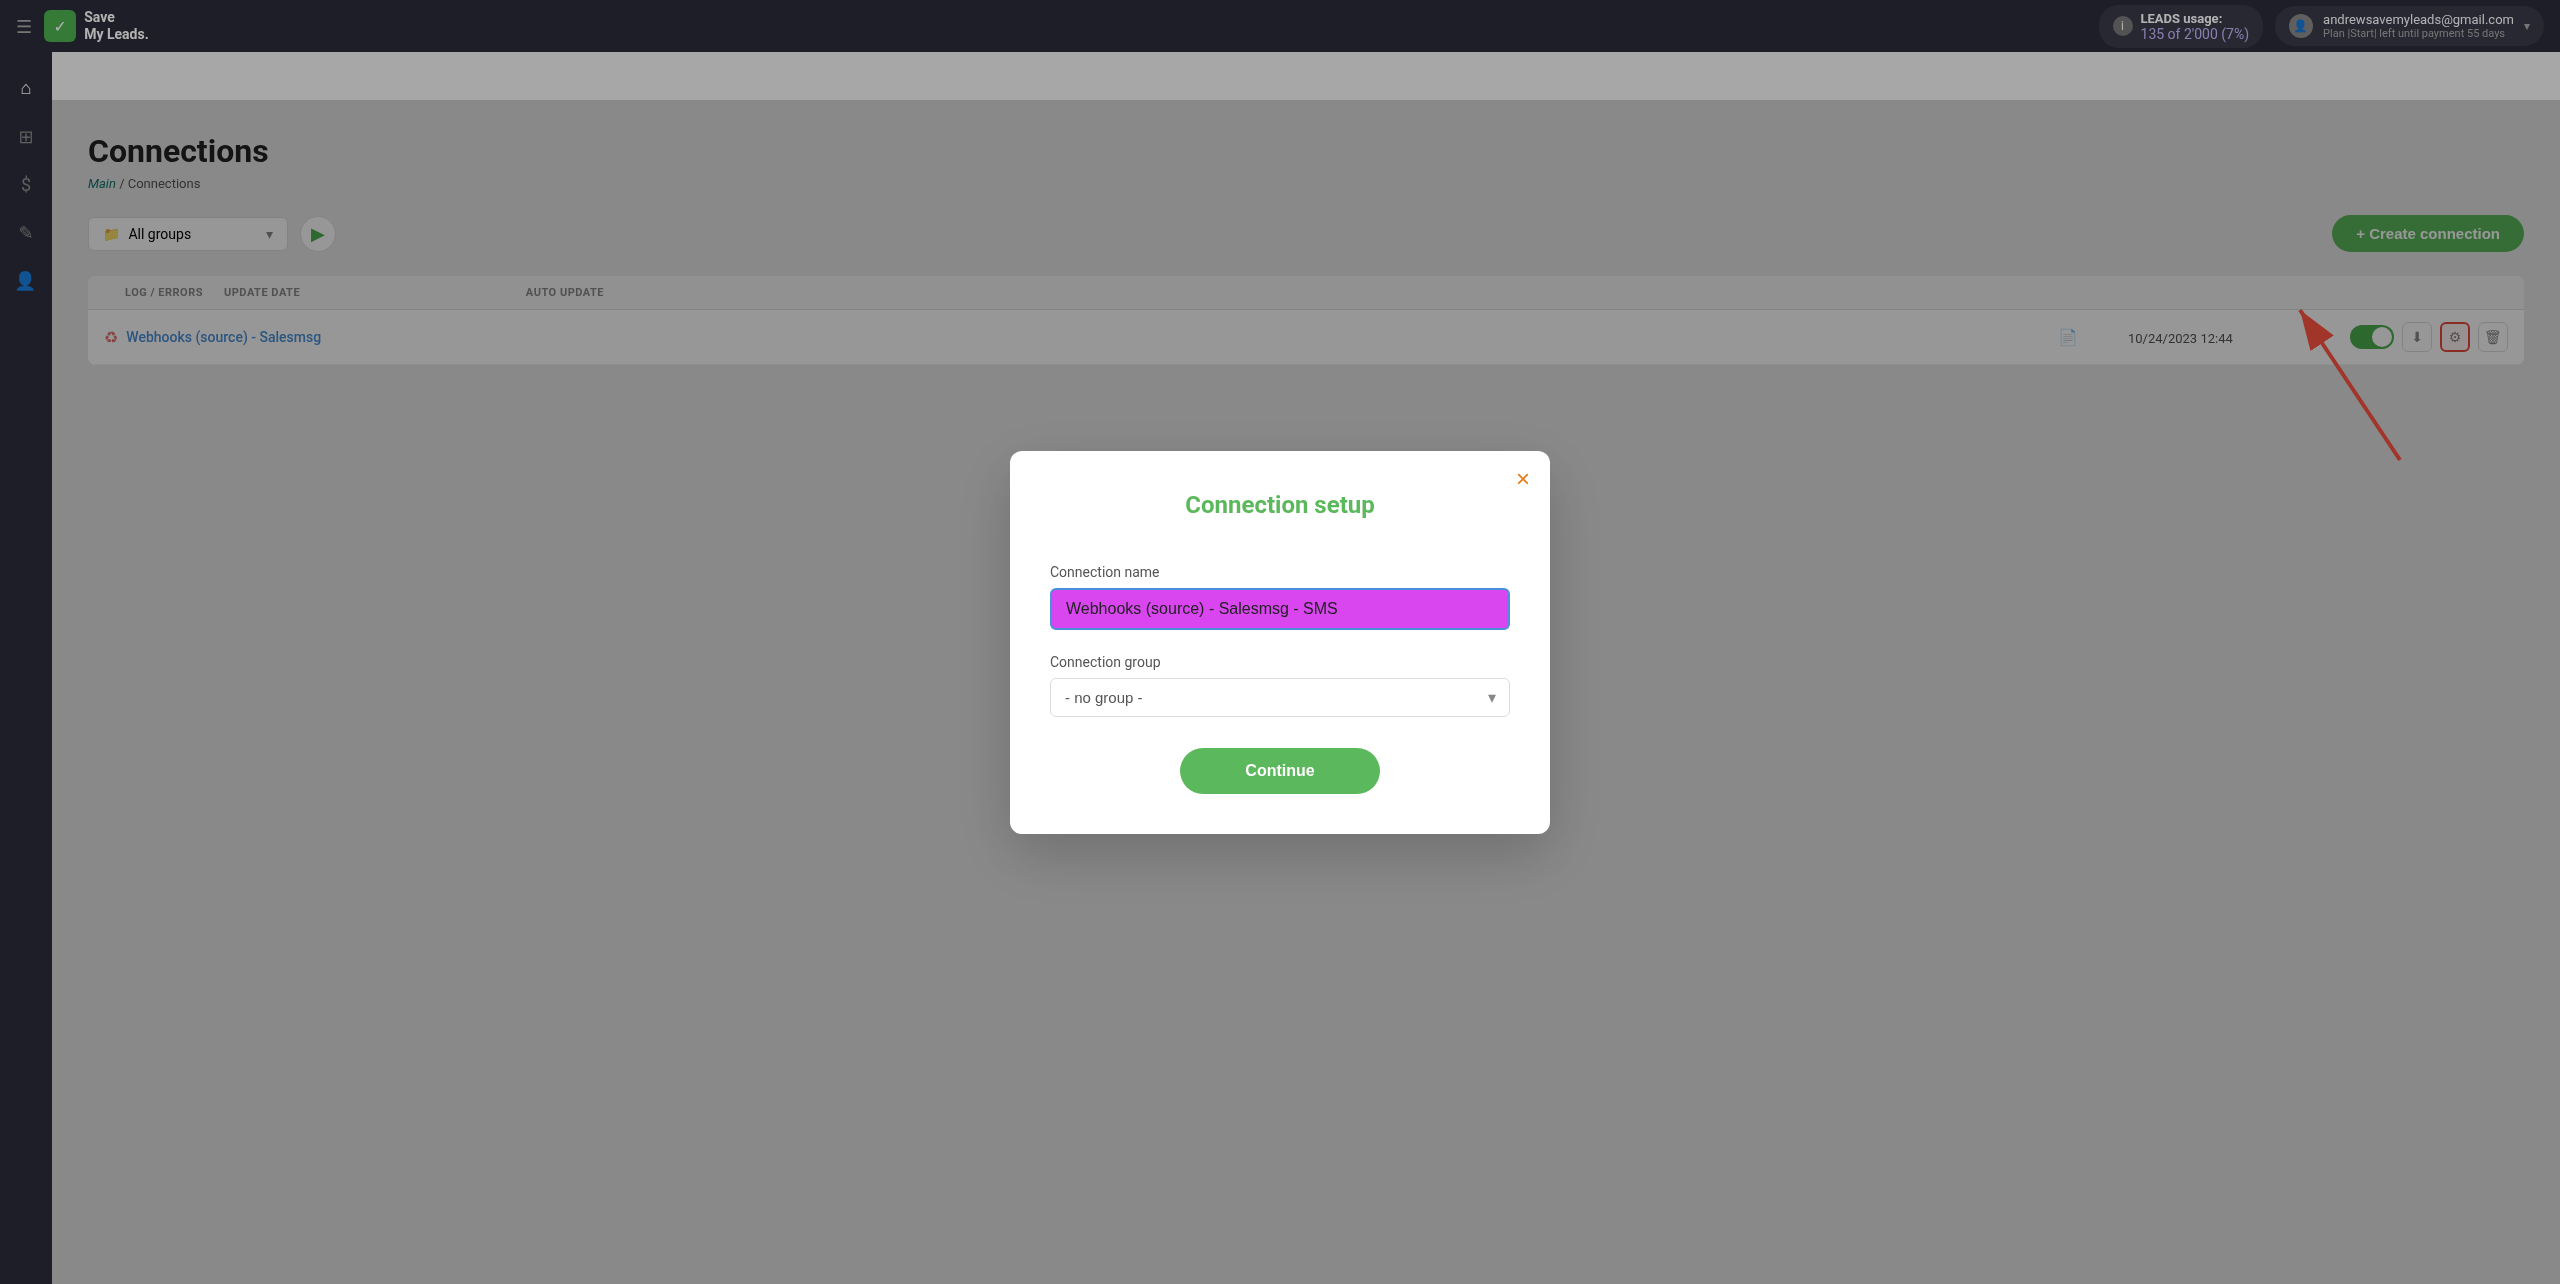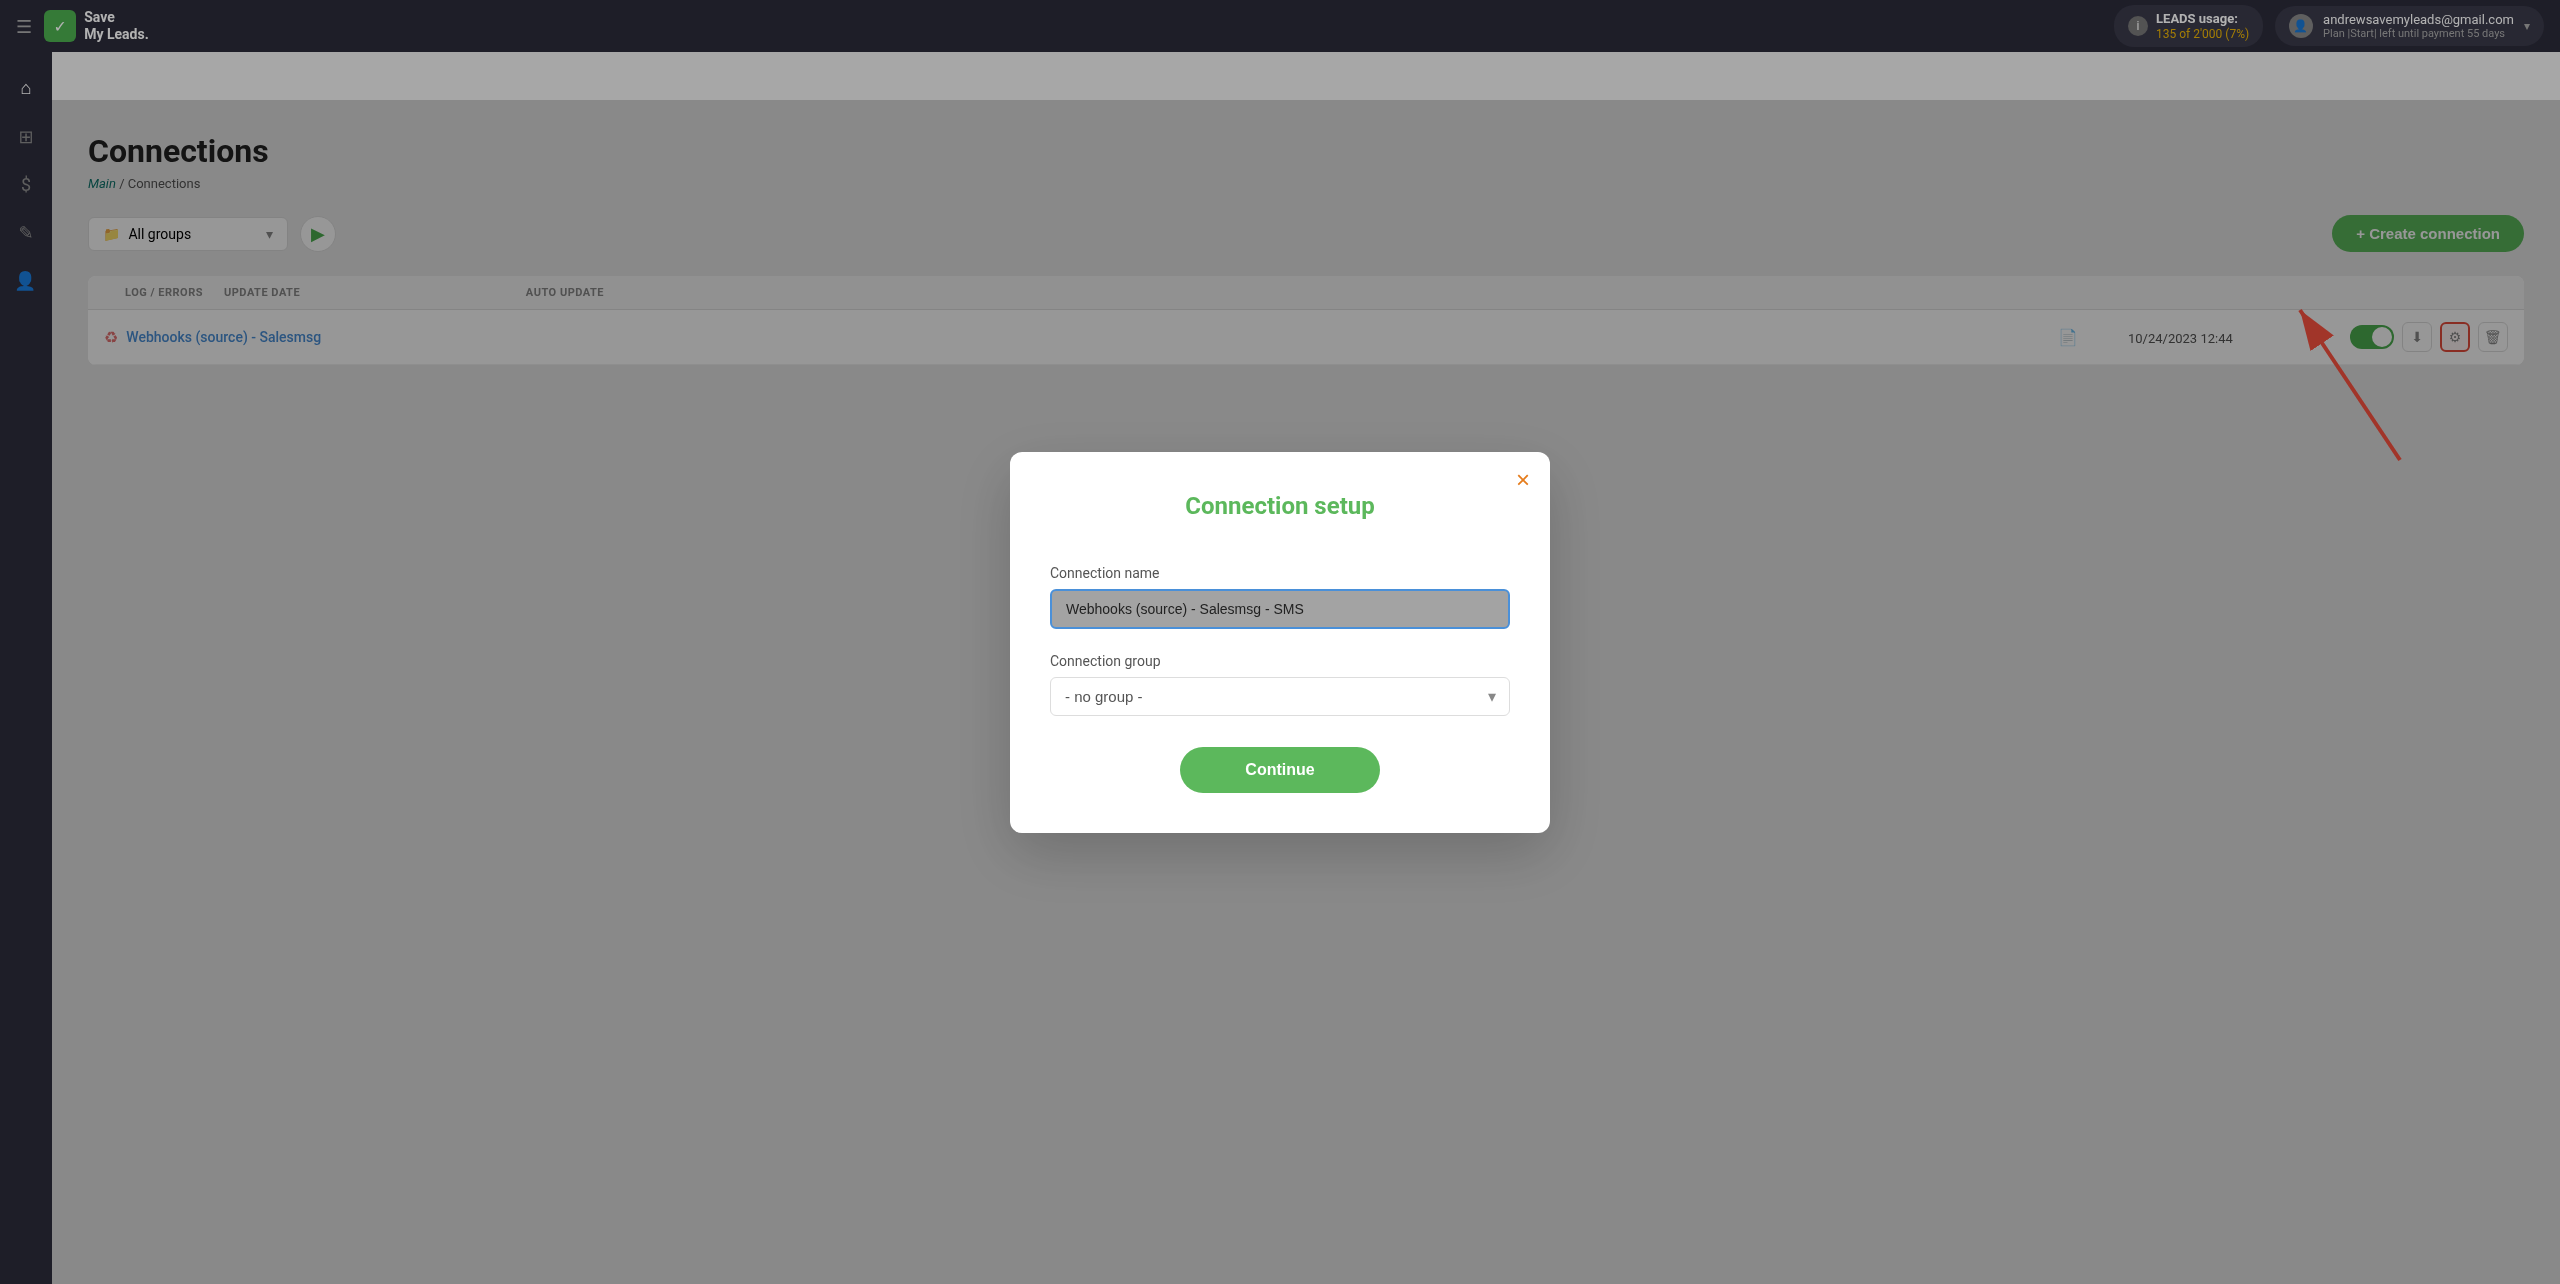--- a/index.html
+++ b/index.html
@@ -33,21 +33,21 @@
       border-radius: 20px;
       padding: 6px 14px;
       display: flex; align-items: center; gap: 8px;
     }
     .leads-badge .info-icon {
       width: 20px; height: 20px; border-radius: 50%;
       background: #777; color: white; font-size: 12px;
       display: flex; align-items: center; justify-content: center;
     }
     .leads-text { color: white; font-size: 13px; }
-    .leads-text span { color: #eab308; font-size: 12px; }
+    .leads-text span { color: #c4b5fd; font-size: 14px; }
     .user-badge {
       display: flex; align-items: center; gap: 10px;
       background: #3a3a4a; border-radius: 20px; padding: 6px 14px;
     }
     .user-avatar {
       width: 24px; height: 24px; border-radius: 50%;
       background: #888; display: flex; align-items: center; justify-content: center;
       color: white; font-size: 12px;
     }
     .user-info { color: white; font-size: 13px; }
@@ -233,23 +233,23 @@
       color: #5cb85c;
       margin-bottom: 45px;
     }
     .form-group { margin-bottom: 24px; }
     .form-label { font-size: 14px; color: #555; margin-bottom: 8px; display: block; }
     .form-input {
       width: 100%;
       padding: 10px 14px;
       border: 2px solid #4a90d9;
       border-radius: 6px;
-      font-size: 14px;
+      font-size: 16px;
       outline: none;
-      background: #a3a3a3;
+      background: #d946ef;
       color: #222;
     }
     .form-select {
       width: 100%;
       padding: 10px 14px;
       border: 1px solid #ddd;
       border-radius: 6px;
       font-size: 15px;
       outline: none;
       background: white;

